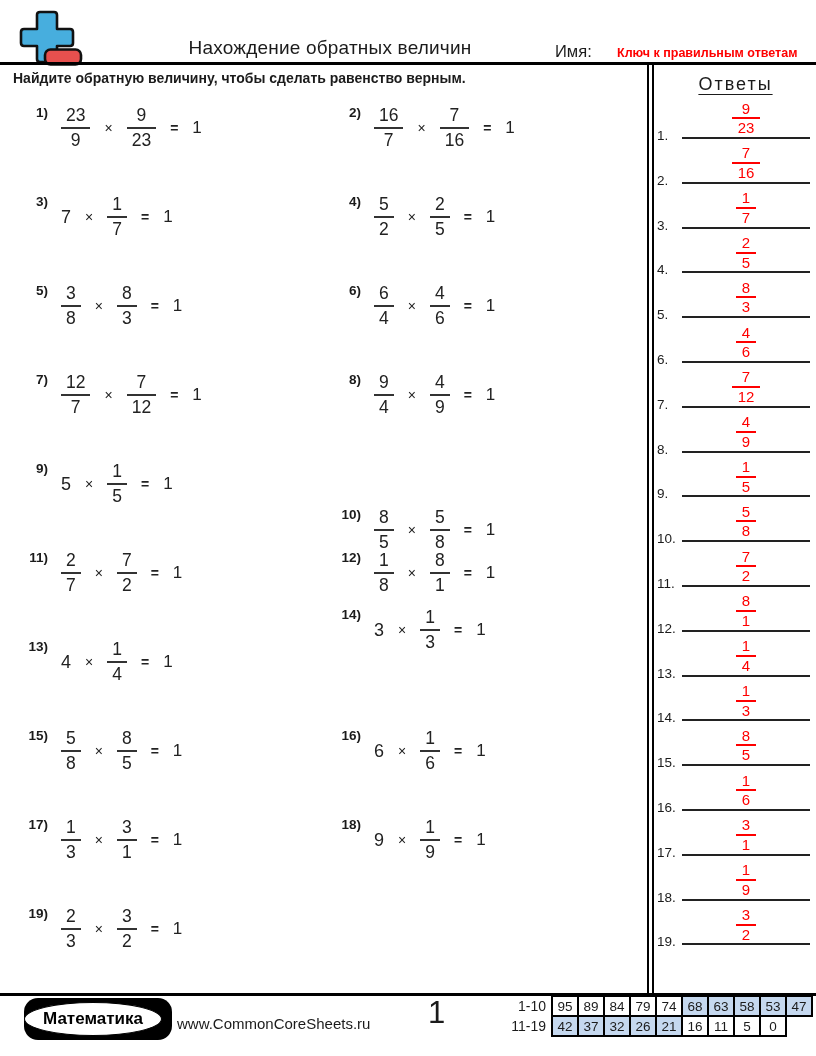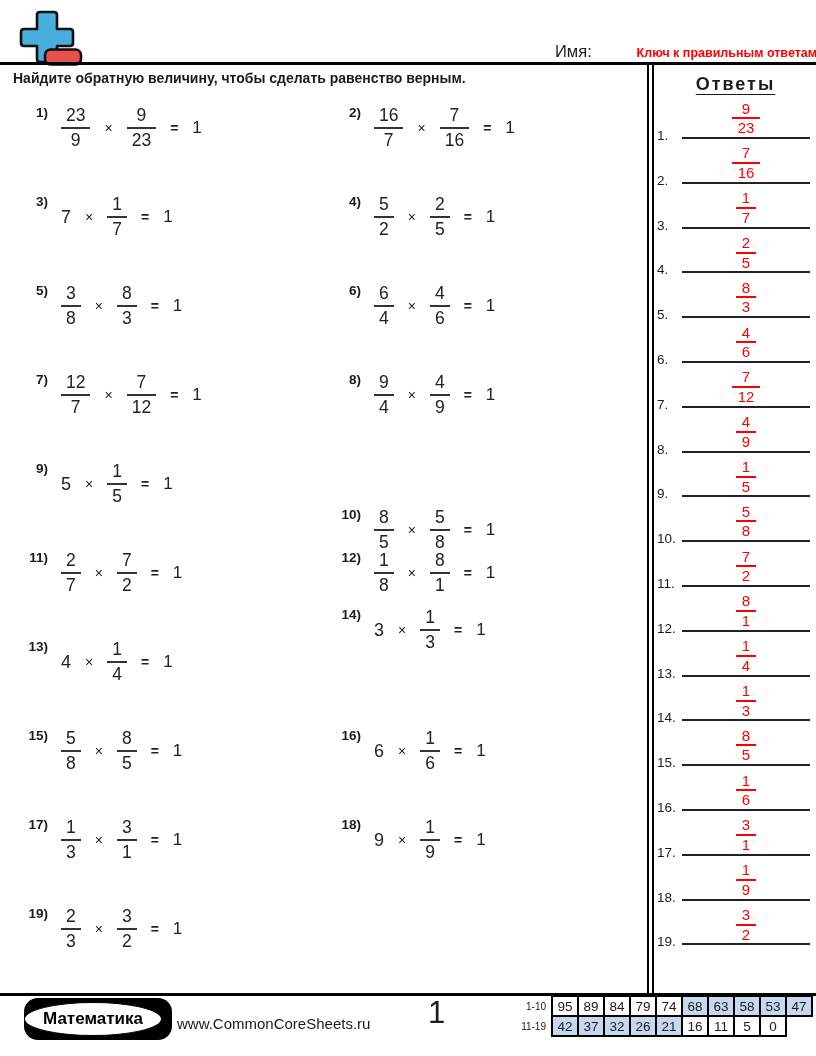--- a/index.html
+++ b/index.html
@@ -13,79 +13,80 @@
   .page{
     position:relative;width:816px;height:1056px;background:#fff;overflow:hidden;
     font-family:"Liberation Sans",sans-serif;color:var(--ink);
   }
   
   .logo{position:absolute;left:14px;top:10px;width:70px;height:56px;}
   .title{position:absolute;left:165px;top:37px;width:330px;text-align:center;
          font-size:19px;letter-spacing:.2px;}
   .name-label{position:absolute;left:555px;top:42px;font-size:16.5px;}
   .key-text{position:absolute;left:617px;top:46px;width:200px;font-size:12.5px;
-            font-weight:bold;color:var(--red);text-align:right;}
+            font-weight:bold;color:var(--red);}
   .header-line{position:absolute;left:0;top:62px;width:816px;height:3px;background:#000;}
   .instruction{position:absolute;left:13px;top:70px;font-size:14px;font-weight:bold;}
   
   .divider{position:absolute;left:647px;top:65px;height:928px;width:7px;box-sizing:border-box;
            border-left:2px solid #000;border-right:2px solid #000;}
   
   .problem{position:absolute;display:flex;height:56px;align-items:center;}
   .pnum{width:46px;text-align:right;font-weight:bold;font-size:13.5px;
         align-self:flex-start;margin-top:5px;}
   .equation{display:flex;align-items:center;margin-left:13px;gap:14px;}
   .frac{display:inline-flex;flex-direction:column;align-items:center;
         font-size:17.5px;line-height:1.08;color:#222;}
   .frac .fbar{align-self:stretch;height:2px;background:#333;margin:2px 0;}
   .frac span{padding:0 5px;}
   .whole{font-size:18px;color:#222;}
   .times{font-size:14px;color:#222;}
   .equals{font-size:14px;font-weight:bold;color:#222;}
   .result{font-size:17px;color:#222;}
   
   .answers-title{position:absolute;left:655px;top:74px;width:161px;text-align:center;
-                 font-size:18px;font-weight:bold;letter-spacing:2px;
+                 font-size:18px;font-weight:normal;letter-spacing:2px;
                  text-decoration:underline;text-underline-offset:4px;}
   .answer-row{position:absolute;left:650px;width:166px;height:44px;}
   .alabel{position:absolute;left:7px;bottom:-4px;font-size:13.5px;}
   .aline{position:absolute;left:32px;bottom:0;width:128px;height:2px;background:#222;}
   .afrac{position:absolute;left:32px;bottom:3px;width:128px;display:flex;justify-content:center;}
   .rfrac{display:inline-flex;flex-direction:column;align-items:center;
          color:var(--red);font-size:15px;line-height:1.05;font-weight:400;}
   .rfrac .rbar{align-self:stretch;height:2px;background:var(--red);margin:1px 0;}
   .rfrac span{padding:0 6px;}
   
   .footer-line{position:absolute;left:0;top:993px;width:816px;height:3px;background:#000;}
   .badge{position:absolute;left:24px;top:998px;width:148px;height:42px;background:#000;
          border-radius:14px;display:flex;align-items:center;}
   .badge-inner{background:#fff;border:1px solid #000;border-radius:50%;width:136px;height:32px;
          display:flex;align-items:center;justify-content:center;
          font-weight:bold;font-size:17px;color:#000;white-space:nowrap;}
   .url{position:absolute;left:177px;top:1015px;font-size:15px;}
   .page-num{position:absolute;left:428px;top:995px;font-size:31px;}
   .score-table{position:absolute;right:3px;top:995px;border-collapse:collapse;}
   .score-table td{font-family:"Liberation Sans",sans-serif;}
-  td.rowlabel{border:none;padding:0 5px 0 0;font-size:10px;text-align:right;white-space:nowrap;}
+  td.rowlabel{border:none;padding:0 5px 0 0;font-size:14px;text-align:right;white-space:nowrap;}
   td.cell{border:2px solid #000;min-width:22px;height:18px;text-align:center;
           font-size:13.5px;padding:0 1px;}
   td.cell.hl{background:var(--score-blue);}
   td.empty{border:none;}
 </style>
 </head>
 <body>
 
 <div class="page">
 
   <div class="logo">
     <svg viewBox="0 0 70 56" width="70" height="56" aria-hidden="true">
       <path d="M23,19 V5 Q23,2 26,2 H40 Q43,2 43,5 V19 H56 Q59,19 59,22 V33 Q59,36 56,36 H43 V49 Q43,52 40,52 H26 Q23,52 23,49 V36 H10 Q7,36 7,33 V22 Q7,19 10,19 Z" fill="var(--logo-blue)" stroke="#111" stroke-width="2.6" stroke-linejoin="round"></path>
       <rect x="31" y="39.5" width="36" height="15" rx="5.5" fill="var(--logo-red)" stroke="#111" stroke-width="2.6"></rect>
     </svg>
   </div>
+  <div class="title">Нахождение обратных величин</div>
   <div class="name-label">Имя:</div>
   <div class="key-text">Ключ к правильным ответам</div>
   <div class="header-line"></div>
   <div class="instruction">Найдите обратную величину, чтобы сделать равенство верным.</div>
 
   <div class="divider"></div>
 
   <div id="problems-area">
       <div class="problem" style="top: 100px; left: 2px;">
         <span class="pnum">1)</span>

